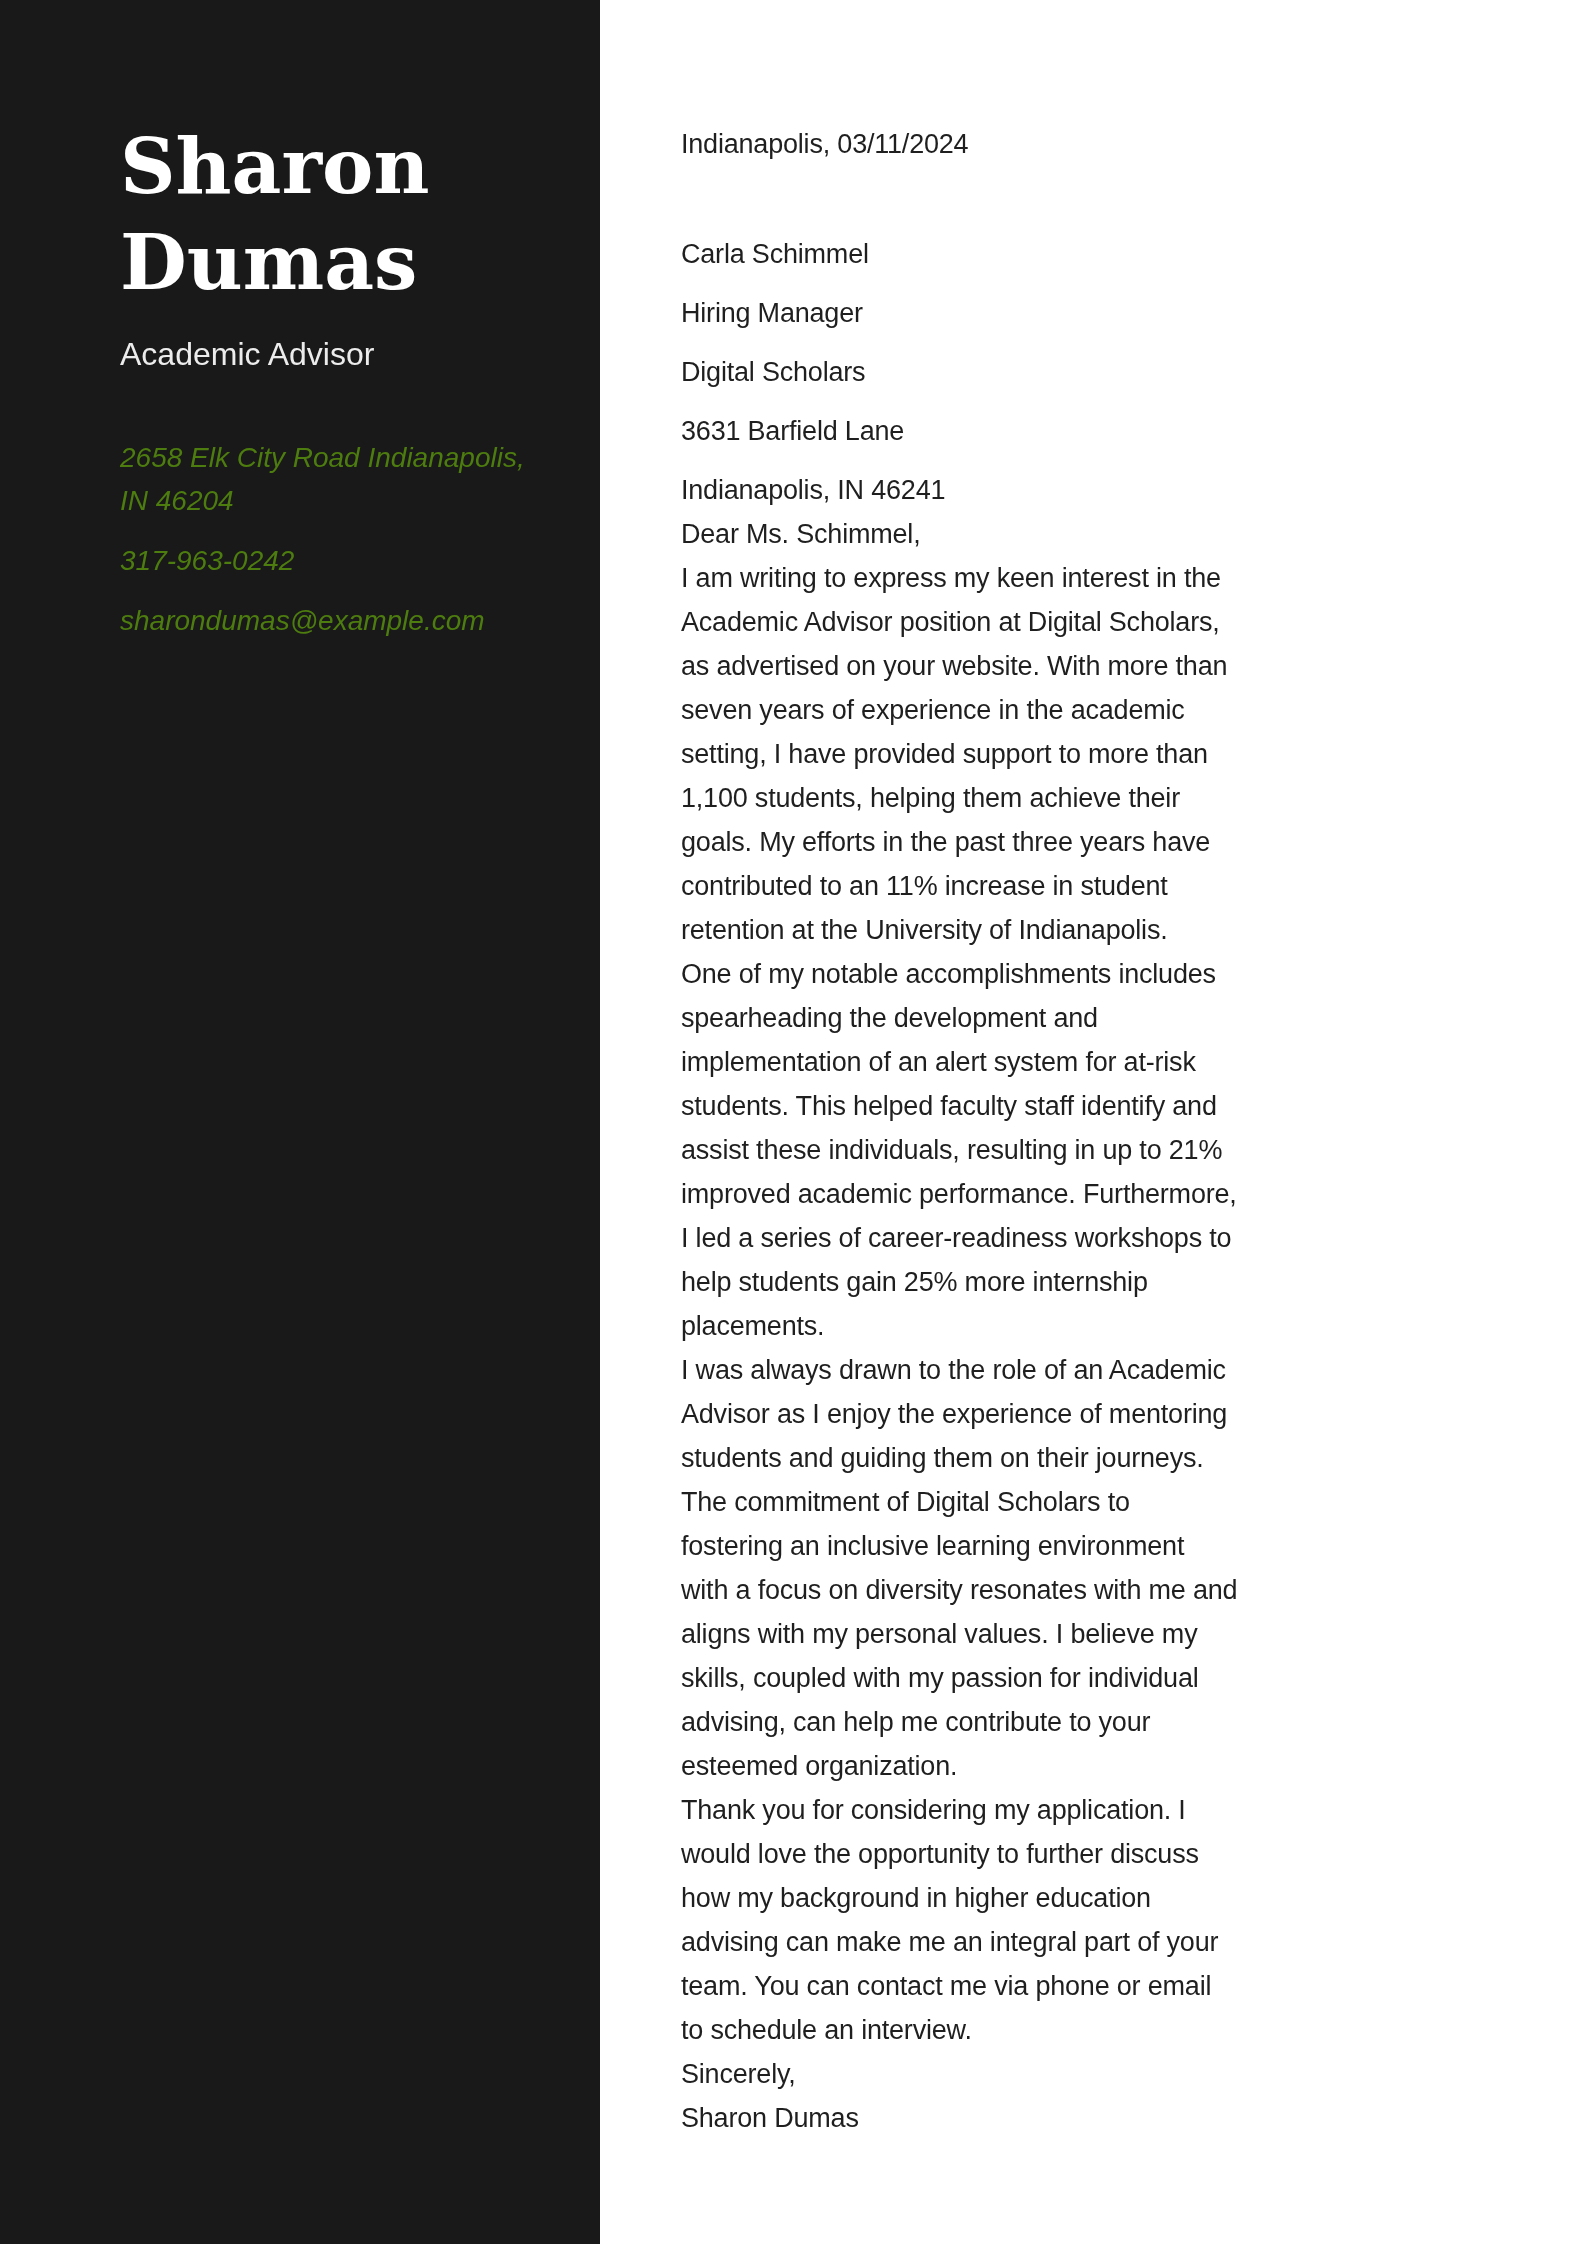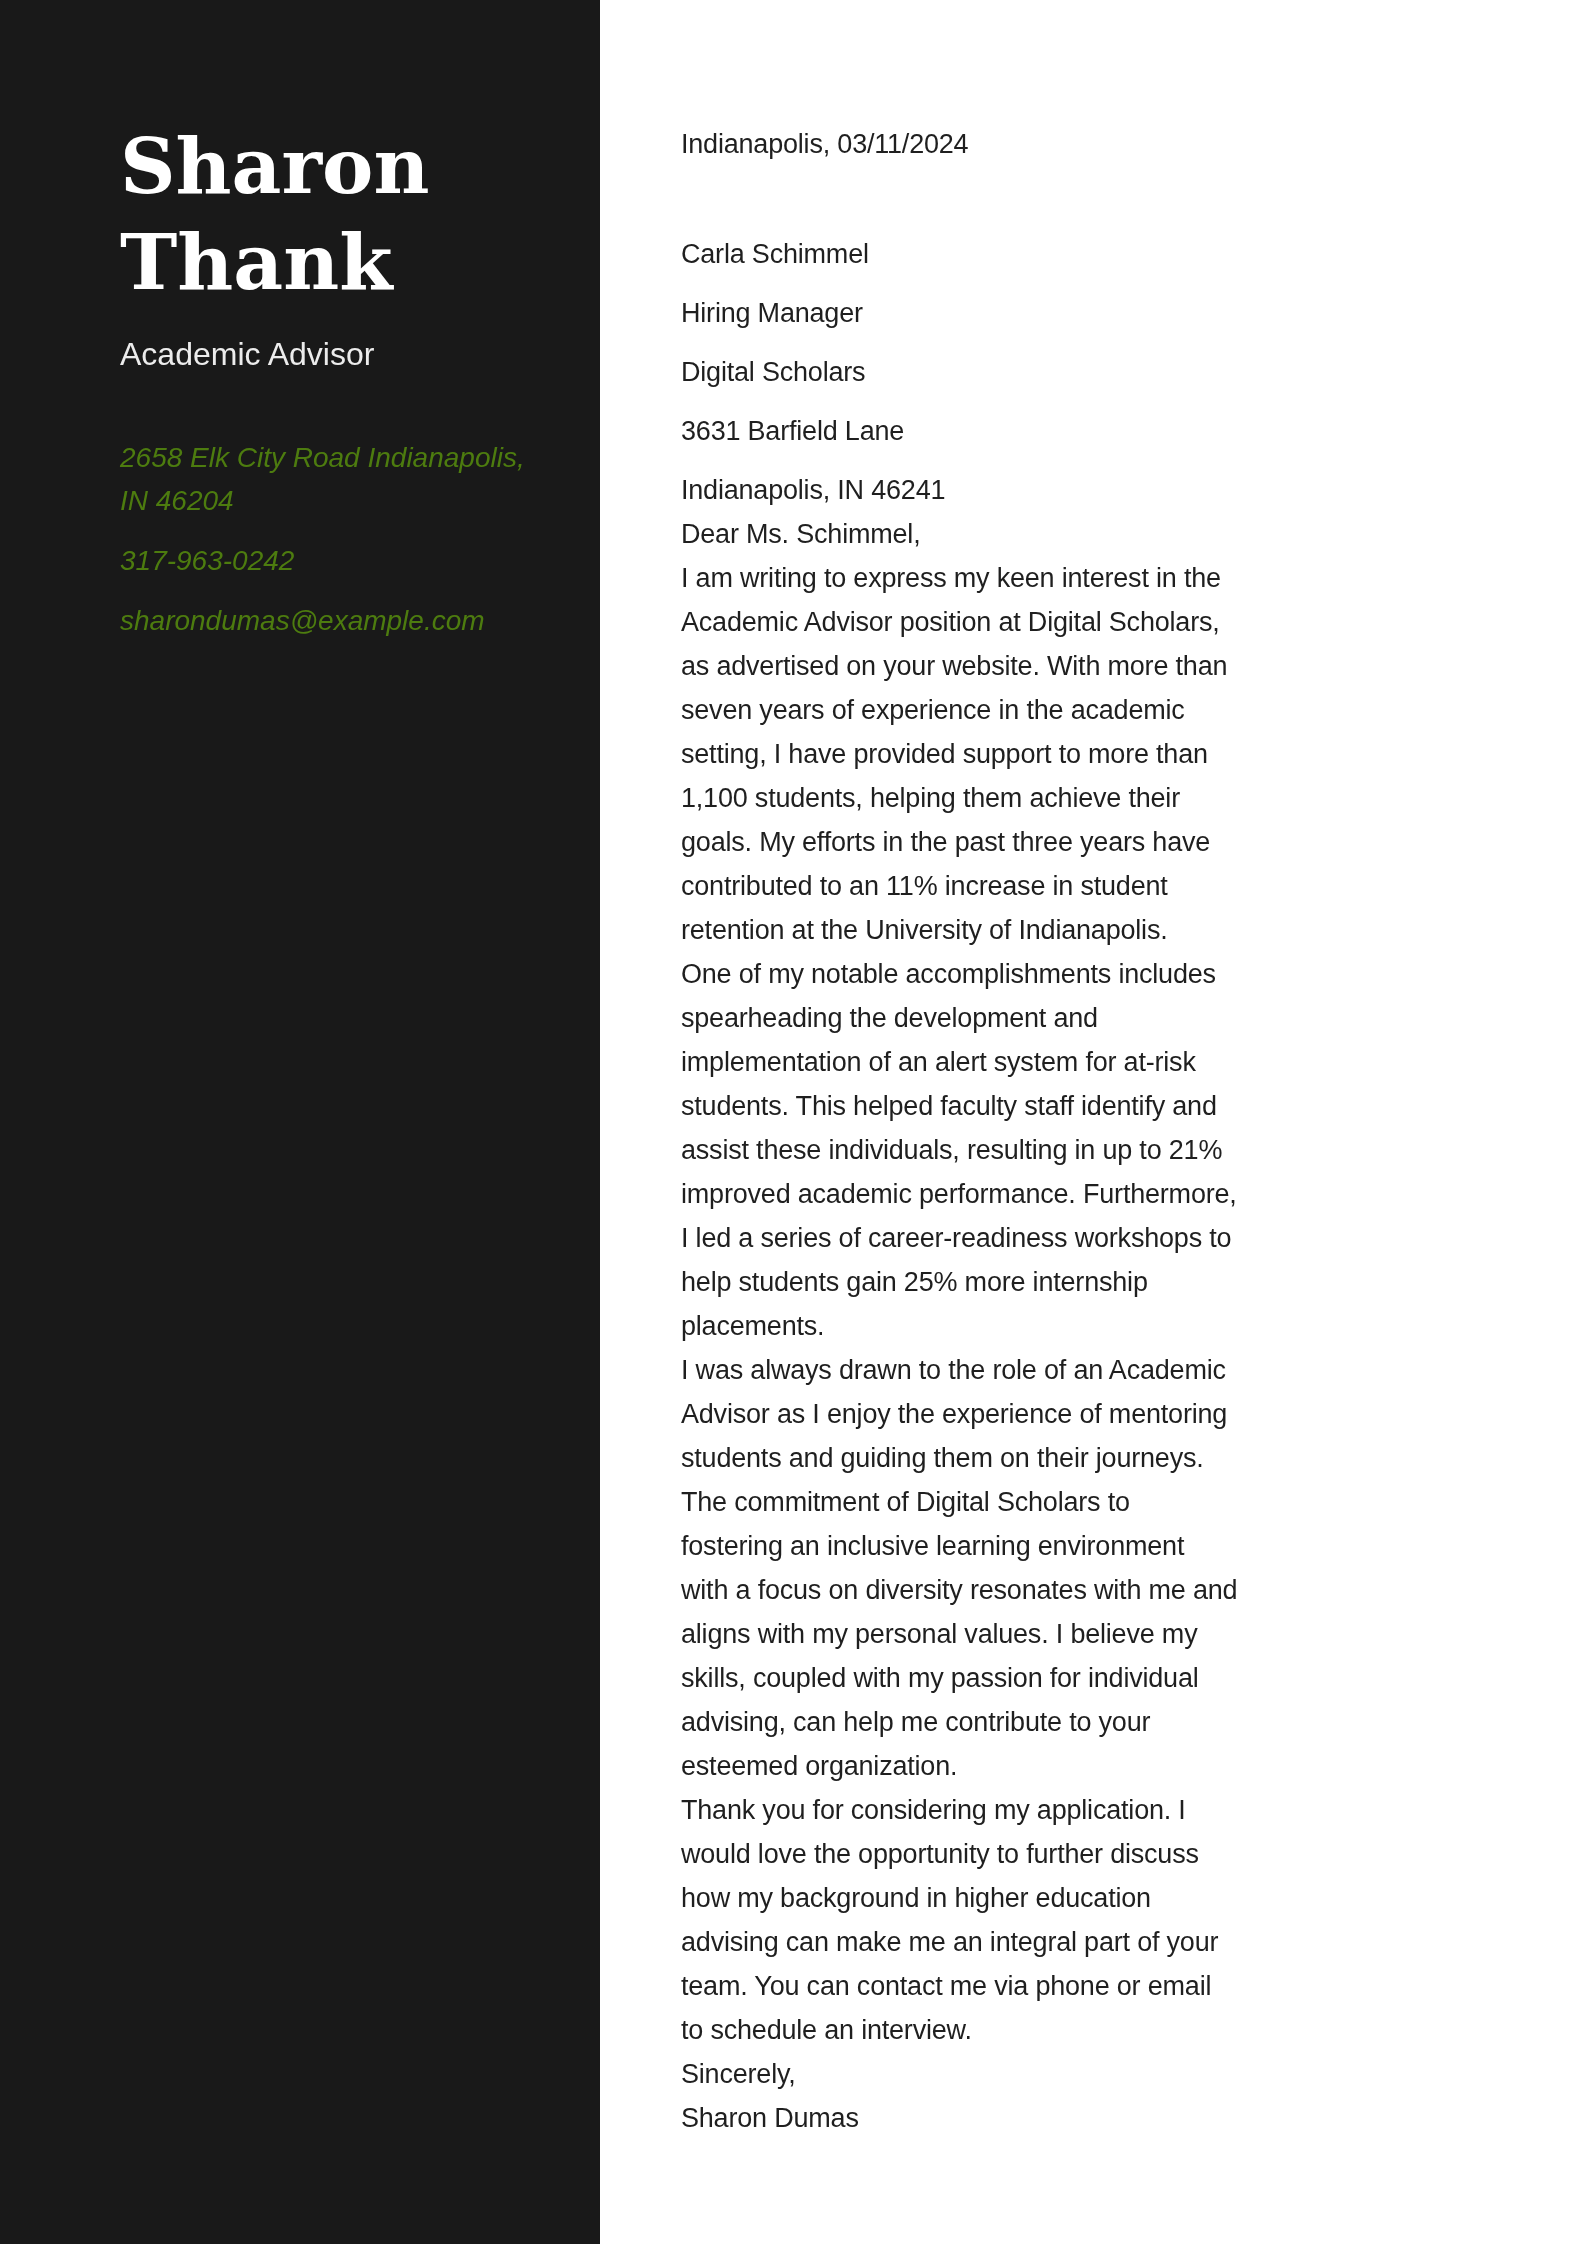--- a/index.html
+++ b/index.html
@@ -77,21 +77,21 @@
   .signature { margin-top: 14px; }
 </style>
 </head>
 <body>
 
 <div class="page">
 
   <aside class="sidebar">
     <h1 class="candidate-name">
       <span class="name-line">Sharon</span>
-      <span class="name-line">Thank</span>
+      <span class="name-line">Dumas</span>
     </h1>
     <div class="job-title">Academic Advisor</div>
 
     <div class="contact">
       <div class="contact-item">
         <div>2658 Elk City Road Indianapolis,</div>
         <div>IN 46204</div>
       </div>
       <div class="contact-item">317-963-0242</div>
       <div class="contact-item">sharondumas@example.com</div>

